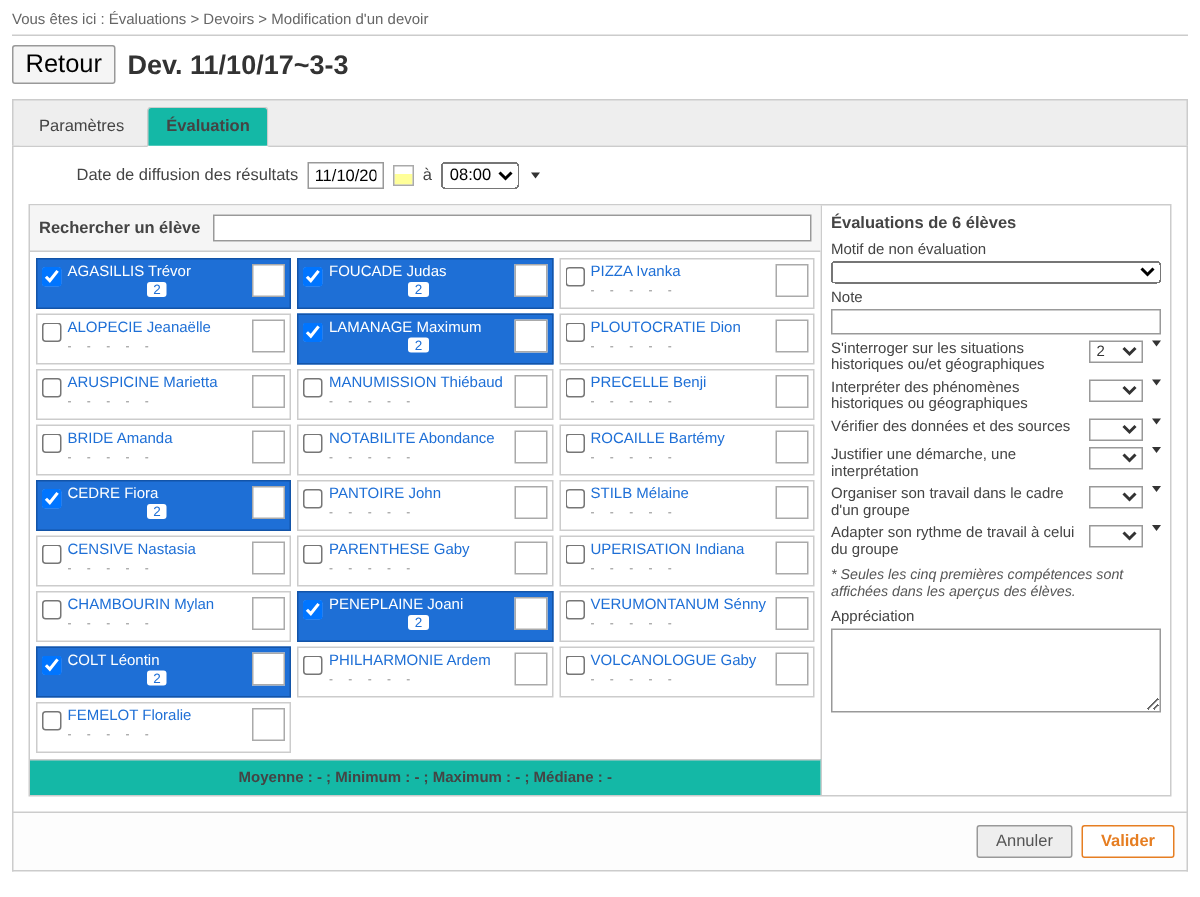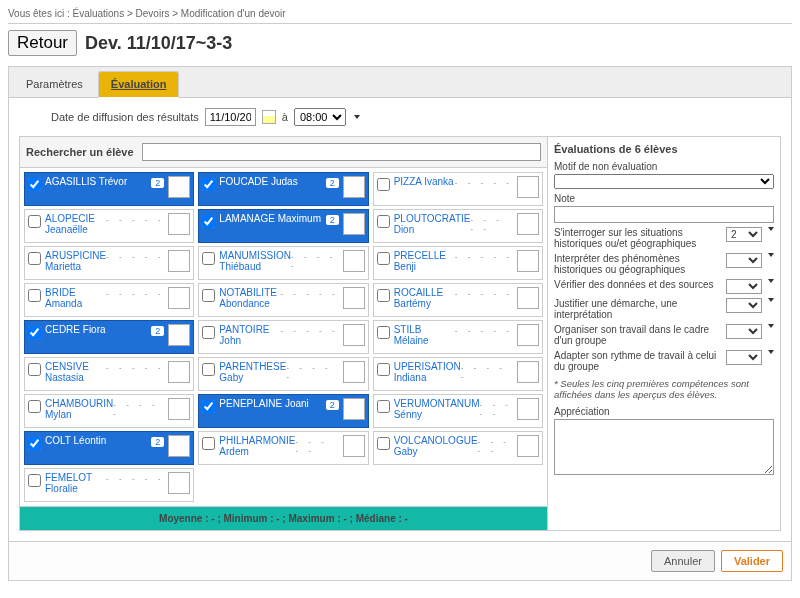--- a/index.html
+++ b/index.html
@@ -3,21 +3,21 @@
 <meta charset="utf-8">
 <style>
 * { box-sizing: border-box; margin: 0; padding: 0; font-family: Arial, sans-serif; }
 body { font-size: 11px; color: #444; background: #fff; padding: 8px; }
 .breadcrumb { font-size: 10px; color: #666; border-bottom: 1px solid #ccc; padding-bottom: 4px; margin-bottom: 6px; }
 .header-row { display: flex; align-items: center; gap: 8px; margin-bottom: 10px; }
 .btn-back { font-size: 17px; padding: 2px 8px; border: 1px solid #999; background: #f5f5f5; border-radius: 2px; cursor: pointer; }
 .title { font-size: 18px; font-weight: bold; color: #333; }
 .tabs-bar { background: #eee; border: 1px solid #ccc; border-bottom: none; display: flex; padding: 4px 4px 0 4px; gap: 2px; }
 .tab { padding: 6px 12px; font-size: 11px; background: #eee; border: 1px solid transparent; cursor: pointer; }
-.tab.active { background: #eab308; border: 1px solid #ccc; border-bottom: 1px solid #fff; margin-bottom: -1px; border-radius: 3px 3px 0 0; font-weight: bold; text-decoration: underline; }
+.tab.active { background: #14b8a6; border: 1px solid #ccc; border-bottom: 1px solid #fff; margin-bottom: -1px; border-radius: 3px 3px 0 0; font-weight: bold; }
 .tab-body { border: 1px solid #ccc; padding: 10px; }
 .date-row { display: flex; align-items: center; gap: 6px; margin-bottom: 10px; padding-left: 32px; }
 .date-row input[type=text] { border: 1px solid #999; padding: 2px 4px; font-size: 11px; width: 51px; }
 .cal-icon { width: 14px; height: 14px; background: linear-gradient(#fff 40%, #ff9 40%); border: 1px solid #aaa; display: inline-block; }
 select.time { font-size: 11px; padding: 1px; }
 .main-box { border: 1px solid #ccc; }
 .main-row { display: flex; }
 .left-panel { flex: 1; border-right: 1px solid #ccc; }
 .right-panel { width: 232px; padding: 6px; font-size: 10px; }
 .search-row { display: flex; align-items: center; padding: 6px; border-bottom: 1px solid #ccc; background: #f5f5f5; }
@@ -26,21 +26,21 @@
 .col { flex: 1; display: flex; flex-direction: column; gap: 3px; }
 .card { border: 1px solid #ccc; padding: 3px; display: flex; align-items: flex-start; gap: 4px; min-height: 34px; background: #fff; position: relative; }
 .card.sel { background: #1e6fd6; border-color: #1354a8; color: #fff; }
 .card .name { font-size: 10px; color: #1e6fd6; cursor: pointer; flex: 1; }
 .card.sel .name { color: #fff; }
 .card .box { width: 22px; height: 22px; border: 1px solid #aaa; background: #fff; margin-left: auto; }
 .card input[type=checkbox] { margin-top: 2px; }
 .badge { display: inline-block; background: #888; color: #fff; font-size: 9px; padding: 0 4px; border-radius: 2px; margin-top: 1px; }
 .card.sel .badge { background: #fff; color: #1e6fd6; }
 .dashes { font-size: 8px; color: #888; letter-spacing: 4px; margin-top: 2px; }
-.card-body { flex: 1; display: flex; flex-direction: row; }
+.card-body { flex: 1; display: flex; flex-direction: column; }
 .stats-row { background: #14b8a6; border-top: 1px solid #ccc; padding: 6px; font-size: 10px; text-align: center; font-weight: bold; }
 .right-panel h4 { font-size: 11px; font-weight: bold; margin-bottom: 6px; }
 .rp-label { font-size: 10px; margin: 4px 0 2px 0; }
 .rp-select { width: 100%; font-size: 10px; }
 .rp-input { width: 100%; border: 1px solid #999; padding: 2px; font-size: 10px; }
 .comp-row { display: flex; justify-content: space-between; align-items: flex-start; margin: 4px 0; gap: 4px; }
 .comp-row .label { flex: 1; }
 .comp-row .sel { width: 36px; font-size: 10px; background: #fff; color: #333; border: 1px solid #999; }
 .note-italic { font-style: italic; font-size: 9.5px; margin: 6px 0; color: #555; }
 .appr { width: 100%; height: 56px; border: 1px solid #999; font-size: 10px; }

